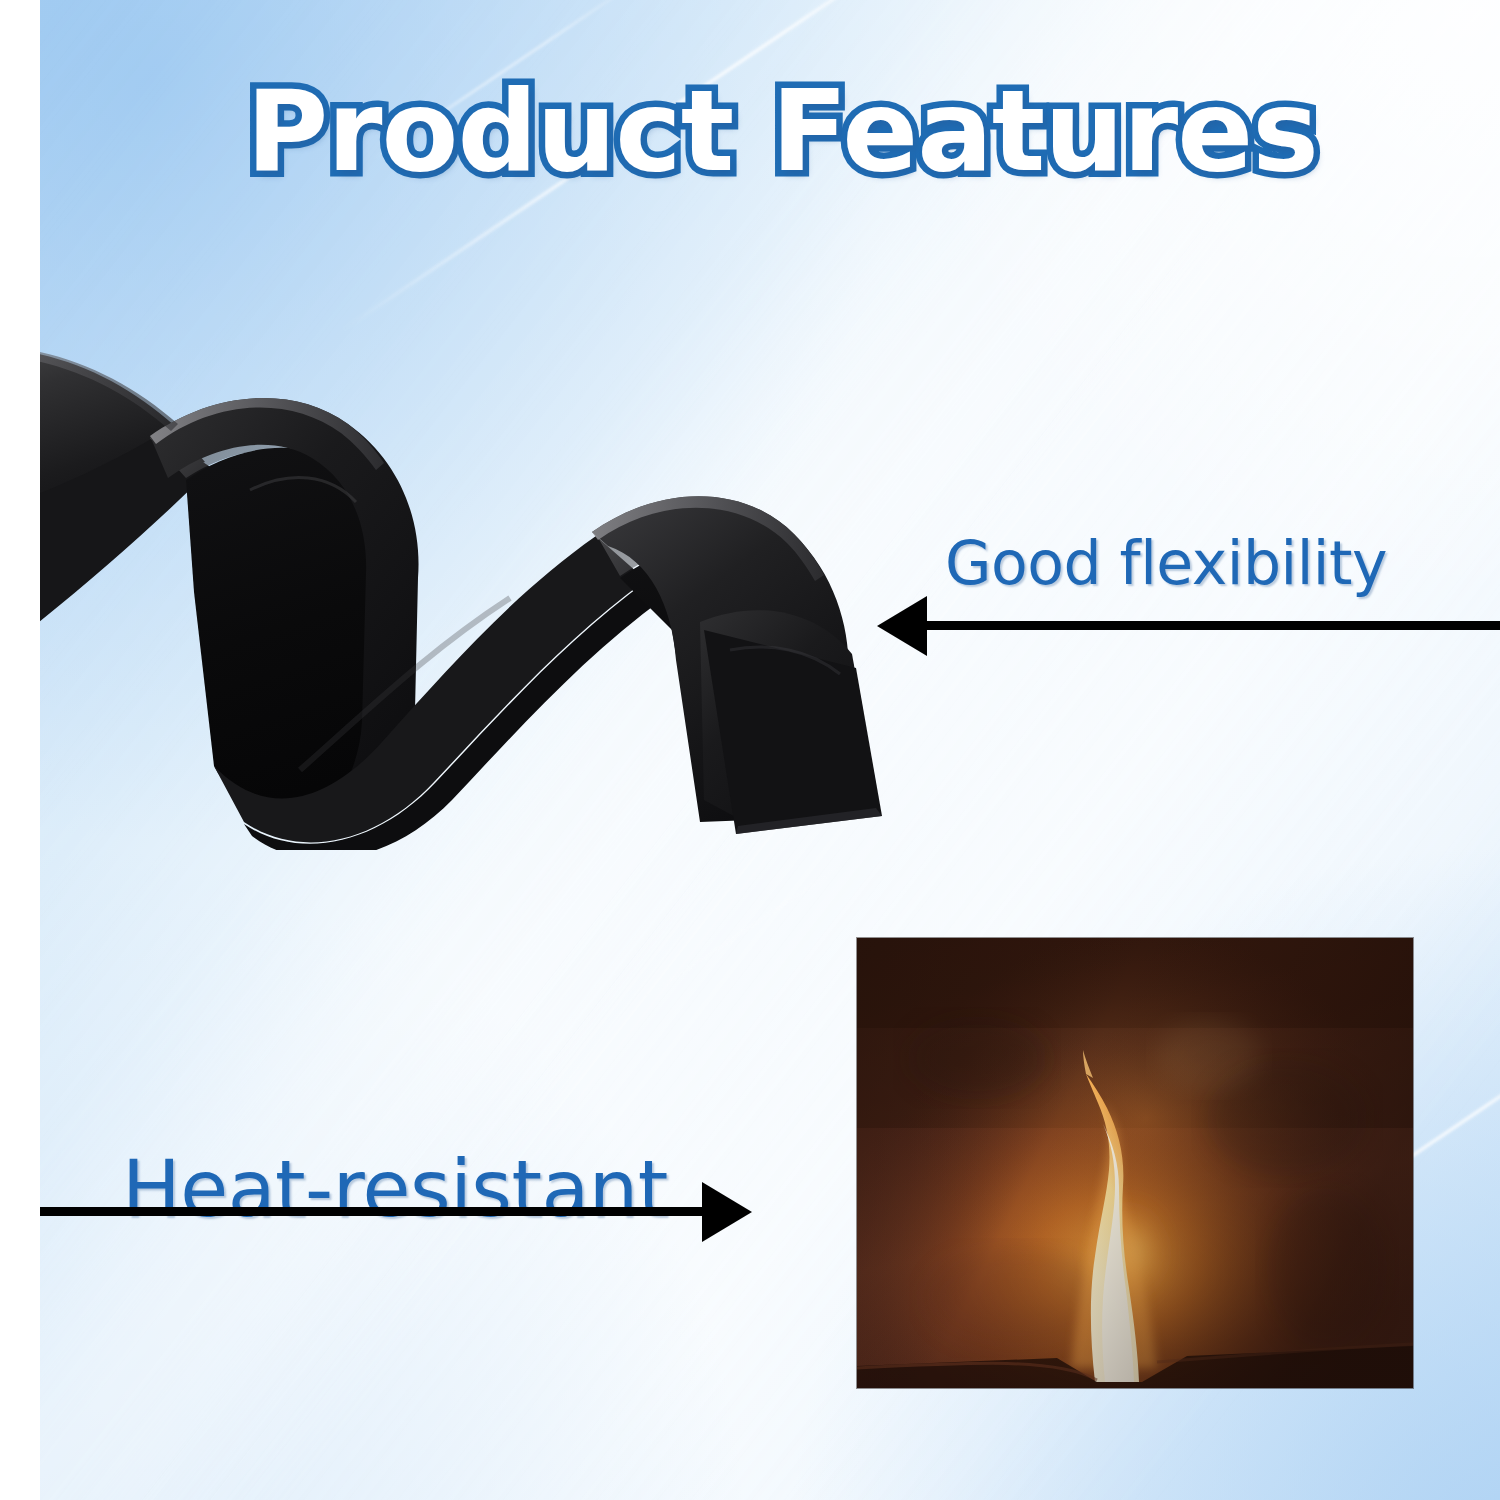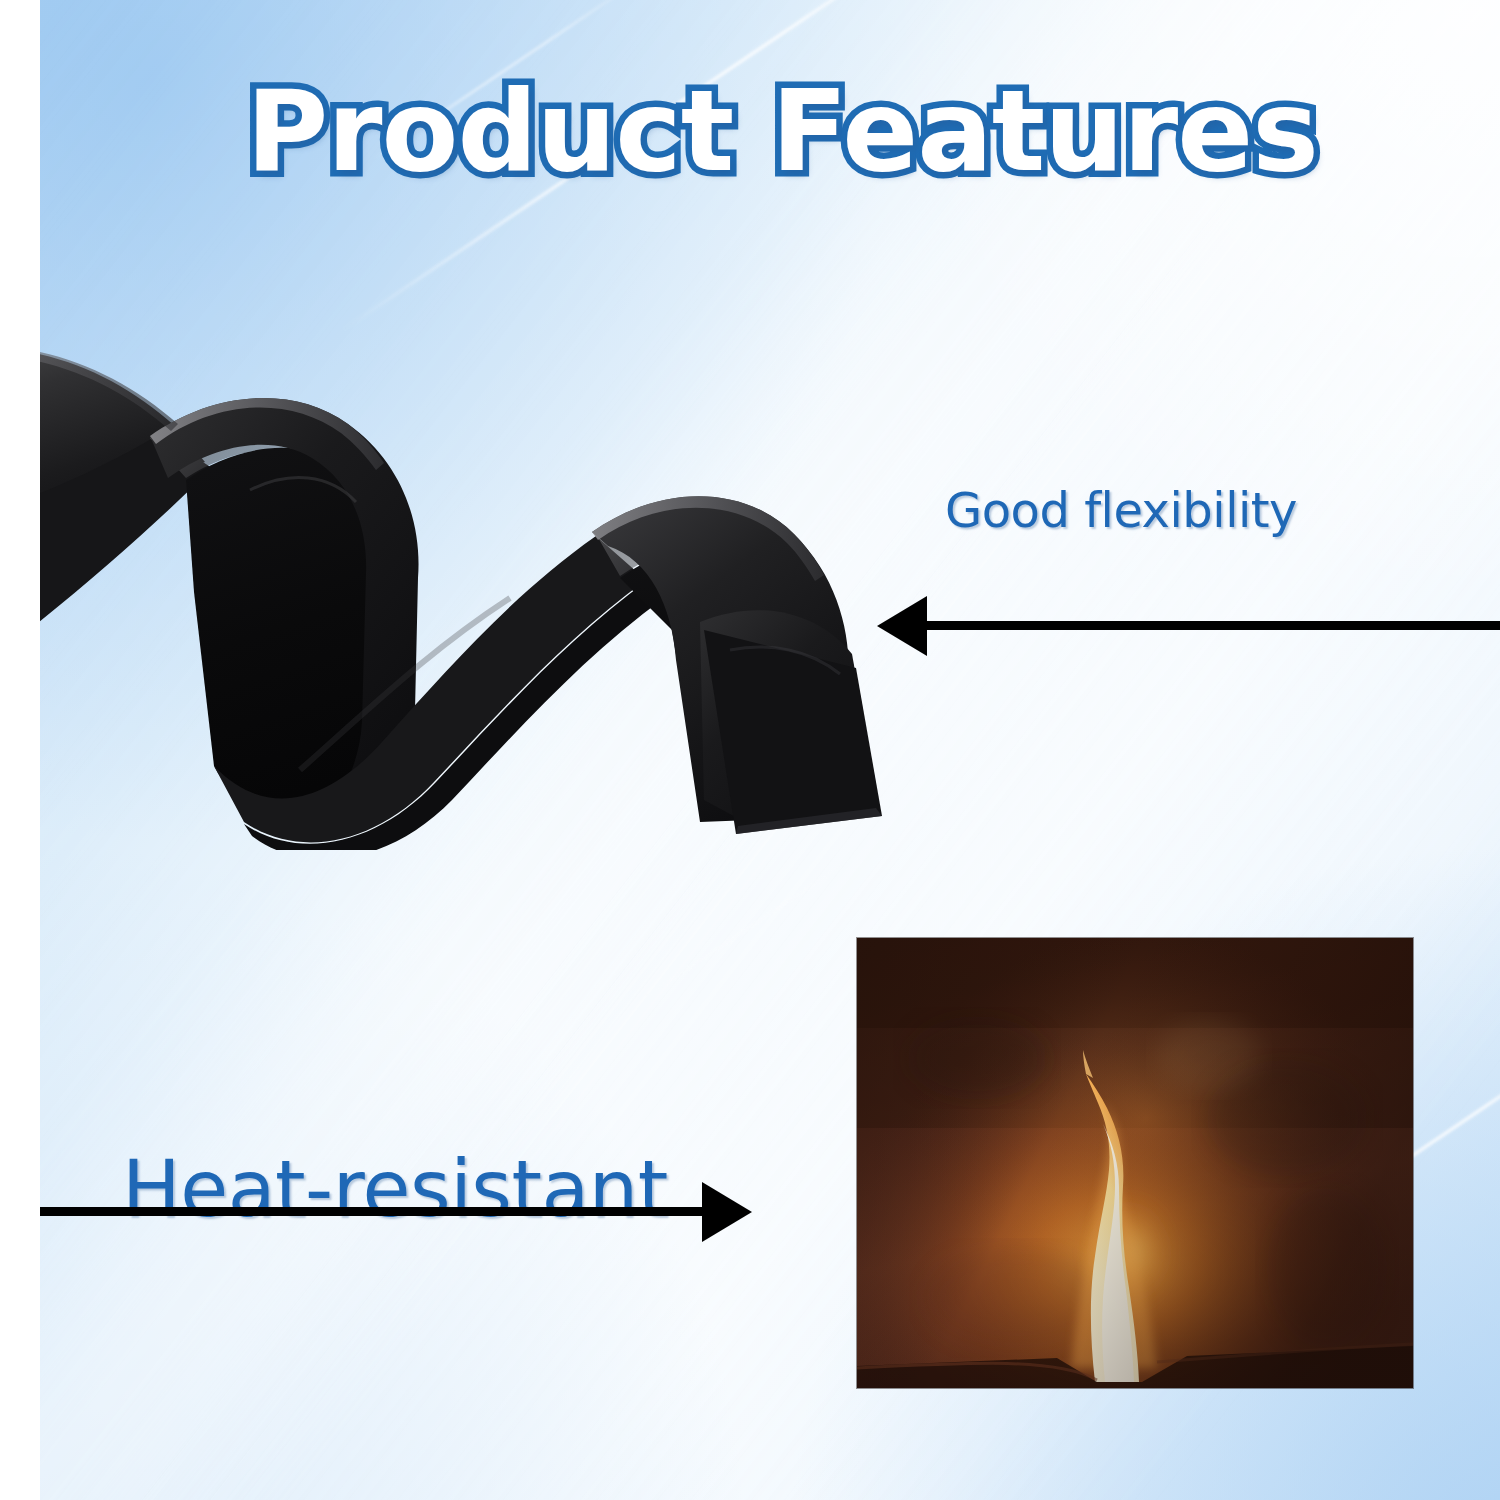--- a/index.html
+++ b/index.html
@@ -95,21 +95,21 @@
   
   .label{
     position:absolute;
     font-family:"DejaVu Sans", sans-serif;
     font-weight:normal;
     color:#1f68b6;
     white-space:nowrap;
     text-shadow:2px 2px 2px rgba(30,80,140,.28);
     letter-spacing:-.5px;
   }
-  .label-flex{ left:905px; top:482px; font-size:48px; }
+  .label-flex{ left:905px; top:528px; font-size:60px; }
   .label-heat{ left:82px;  top:1144px; font-size:78px; }
 
   
   .arrow{ position:absolute; }
   .arrow svg{ display:block; }
 
   
   .rubber{ position:absolute; left:-40px; top:330px; width:920px; height:520px; }
 
   

